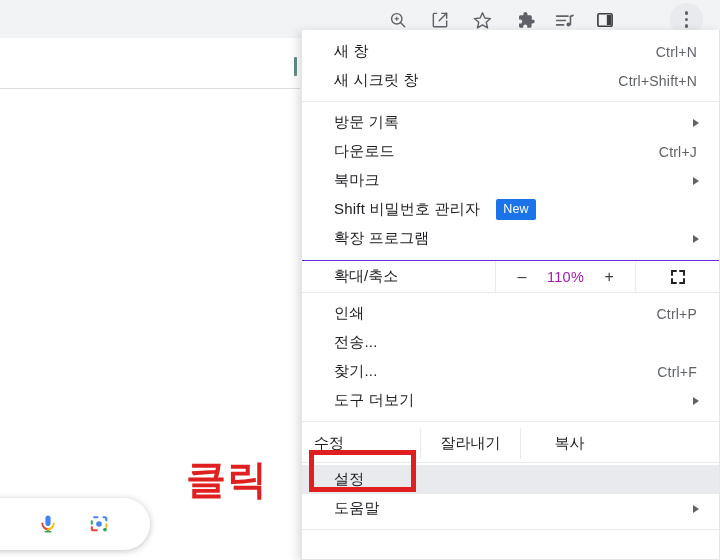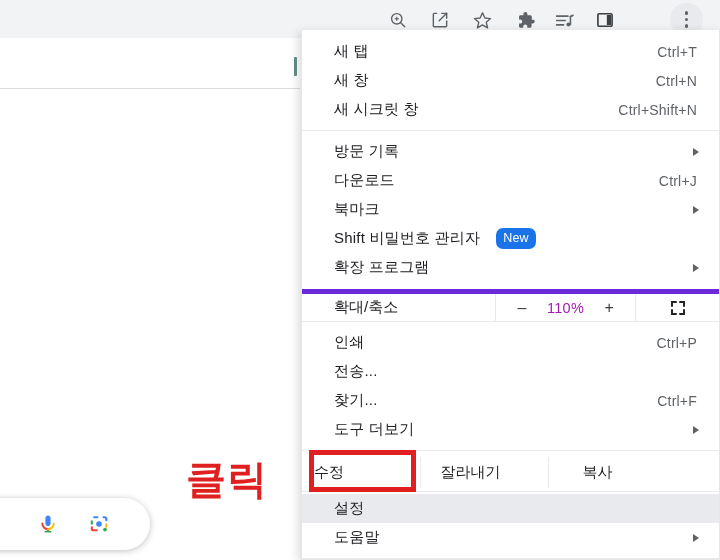--- a/index.html
+++ b/index.html
@@ -85,48 +85,48 @@
     margin-right: 2px;
   }
   .mi.highlight { background: #e8eaed; }
   .sep { height: 1px; background: #e8eaed; margin: 6px 0 6px 0; }
   .gap-top { height: 7px; }
 
   .badge-new {
     display: inline-block; margin-left: 16px;
     background: #1a73e8; color: #ffffff;
     font-size: 12.5px; line-height: 1;
-    padding: 4px 7px 5px; border-radius: 7px;
+    padding: 4px 7px 5px; border-radius: 2px;
     letter-spacing: 0.2px;
   }
 
   
   .zoom-row {
     display: flex; align-items: stretch; height: 33px;
-    border-top: 5px solid #6d28d9; border-bottom: 1px solid #e8eaed;
+    border-top: 1px solid #6d28d9; border-bottom: 1px solid #e8eaed;
   }
   .zoom-label { display: flex; align-items: center; padding-left: 32px; width: 193px; }
   .zoom-ctrls {
     display: flex; align-items: center; justify-content: center;
     width: 141px; border-left: 1px solid #e8eaed; border-right: 1px solid #e8eaed;
     gap: 18px;
   }
   .zoom-minus, .zoom-plus { color: #3c4043; font-size: 16px; width: 14px; text-align: center; }
   .zoom-pct { color: #a21caf; font-size: 14.5px; letter-spacing: 0.3px; }
   .zoom-full { flex: 1; display: flex; align-items: center; justify-content: center; }
 
   
   .edit-row { display: flex; align-items: stretch; height: 31px; }
   .edit-cell {
     display: flex; align-items: center; justify-content: center;
     border-left: 1px solid #e8eaed;
   }
   .edit-cell.first { border-left: none; justify-content: flex-start; padding-left: 12px; width: 118px; }
   .edit-cell.c2 { width: 100px; }
-  .edit-cell.c3 { width: 98px; margin-left: 28px; }
+  .edit-cell.c3 { width: 98px; }
   .edit-cell.c4 { flex: 1; }
 
   
   .red-box {
     position: absolute; left: 309px; top: 450px;
     width: 107px; height: 42px;
     border: 5px solid #e02020;
     z-index: 30; pointer-events: none;
   }
   .click-label {
@@ -210,24 +210,20 @@
       <span class="dot"></span>
       <span class="dot"></span>
       <span class="dot"></span>
     </span>
   </div>
 
   <div class="menu">
 
     <div class="gap-top"></div>
 
-    <div class="mi">
-      <span class="mi-label">새 탭</span>
-      <span class="mi-accel">Ctrl+T</span>
-    </div>
     <div class="mi">
       <span class="mi-label">새 창</span>
       <span class="mi-accel">Ctrl+N</span>
     </div>
     <div class="mi">
       <span class="mi-label">새 시크릿 창</span>
       <span class="mi-accel">Ctrl+Shift+N</span>
     </div>
 
     <div class="sep"></div>

